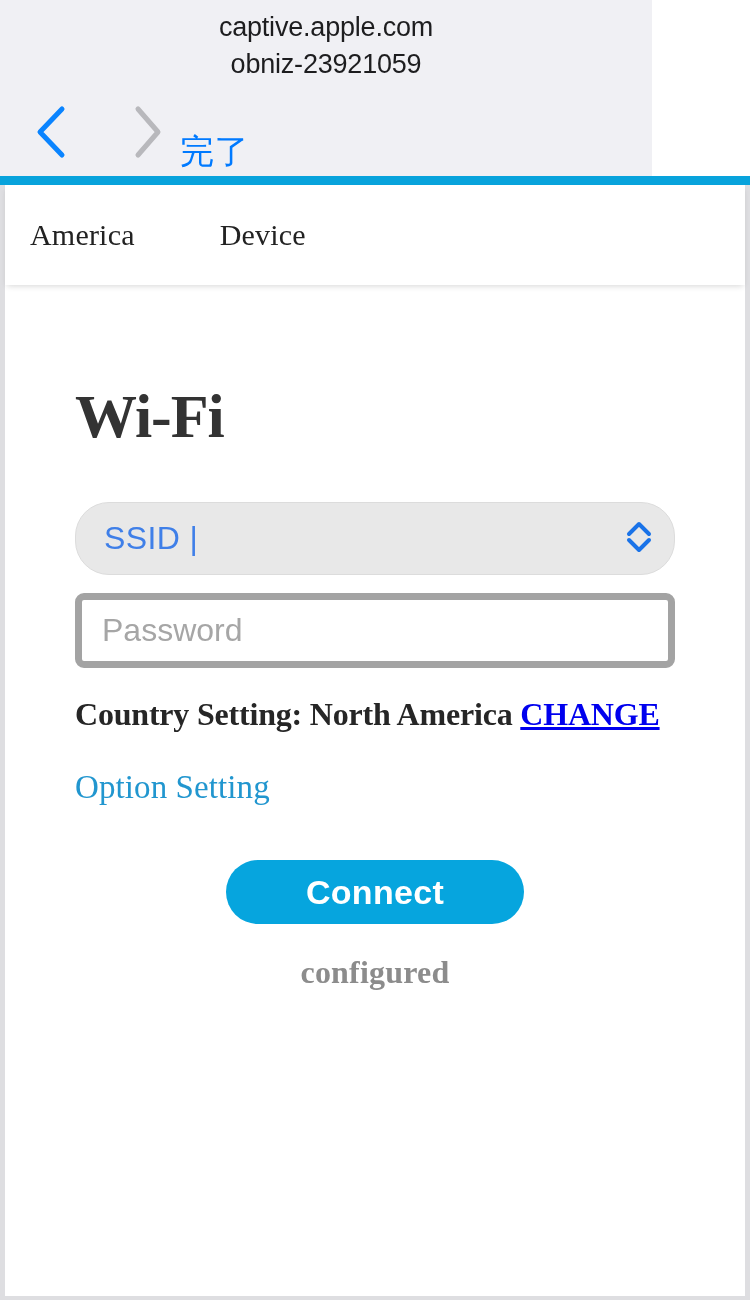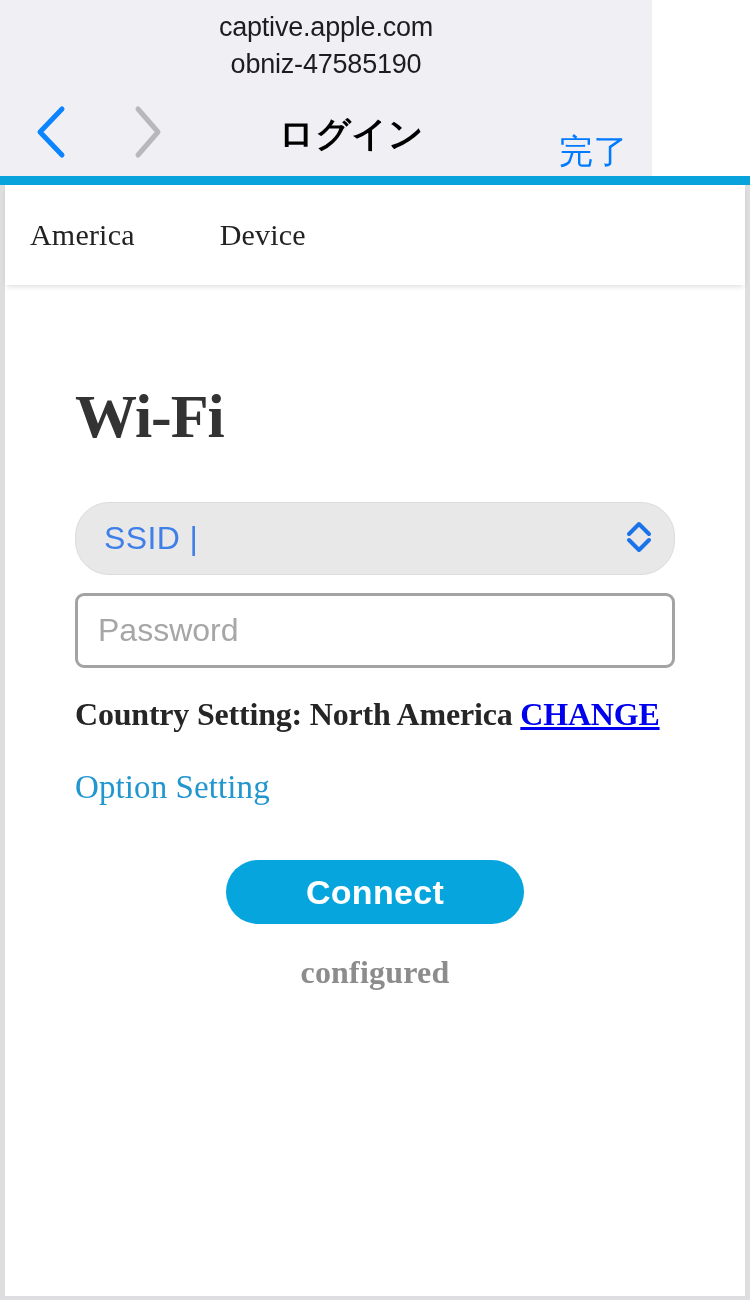--- a/index.html
+++ b/index.html
@@ -160,21 +160,21 @@
     letter-spacing: 0.4px;
   }
   .select-arrows { display: block; }
 
   .password-field {
     margin-top: 18px;
     width: 600px;
     height: 75px;
     box-sizing: border-box;
     background: #ffffff;
-    border: 3px solid #a3a3a3;
+    border: 7px solid #a3a3a3;
     border-radius: 9px;
     font-family: "Liberation Sans", "DejaVu Sans", sans-serif;
     font-size: 32px;
     color: #333333;
     padding: 0 20px;
     outline: none;
   }
   .password-field::placeholder {
     color: #a6a6a6;
   }
@@ -231,42 +231,41 @@
     letter-spacing: 0.2px;
   }
 </style>
 </head>
 <body>
 
 <div class="browser-header">
 
   <div class="header-urlblock">
     <div class="header-url">captive.apple.com</div>
-    <div class="header-subtitle">obniz-47585190</div>
+    <div class="header-subtitle">obniz-23921059</div>
   </div>
 
   <div class="header-toolbar">
 
     <div class="nav-btn back">
       <span class="chev">
         <svg width="34" height="54" viewBox="0 0 34 54" xmlns="http://www.w3.org/2000/svg">
           <polyline points="28,4 6,27 28,50" fill="none" stroke="#0a84ff" stroke-width="5" stroke-linecap="round" stroke-linejoin="round"></polyline>
         </svg>
       </span>
     </div>
 
     <div class="nav-btn forward">
       <span class="chev">
         <svg width="34" height="54" viewBox="0 0 34 54" xmlns="http://www.w3.org/2000/svg">
           <polyline points="8,4 28,27 8,50" fill="none" stroke="#b8b8bc" stroke-width="5" stroke-linecap="round" stroke-linejoin="round"></polyline>
         </svg>
       </span>
     </div>
 
-    <div class="toolbar-title">ログイン</div>
 
     <div class="toolbar-done">完了</div>
   </div>
 </div>
 
 <div class="accent-bar"></div>
 
 <div class="page">
 
   <div class="tabbar">

